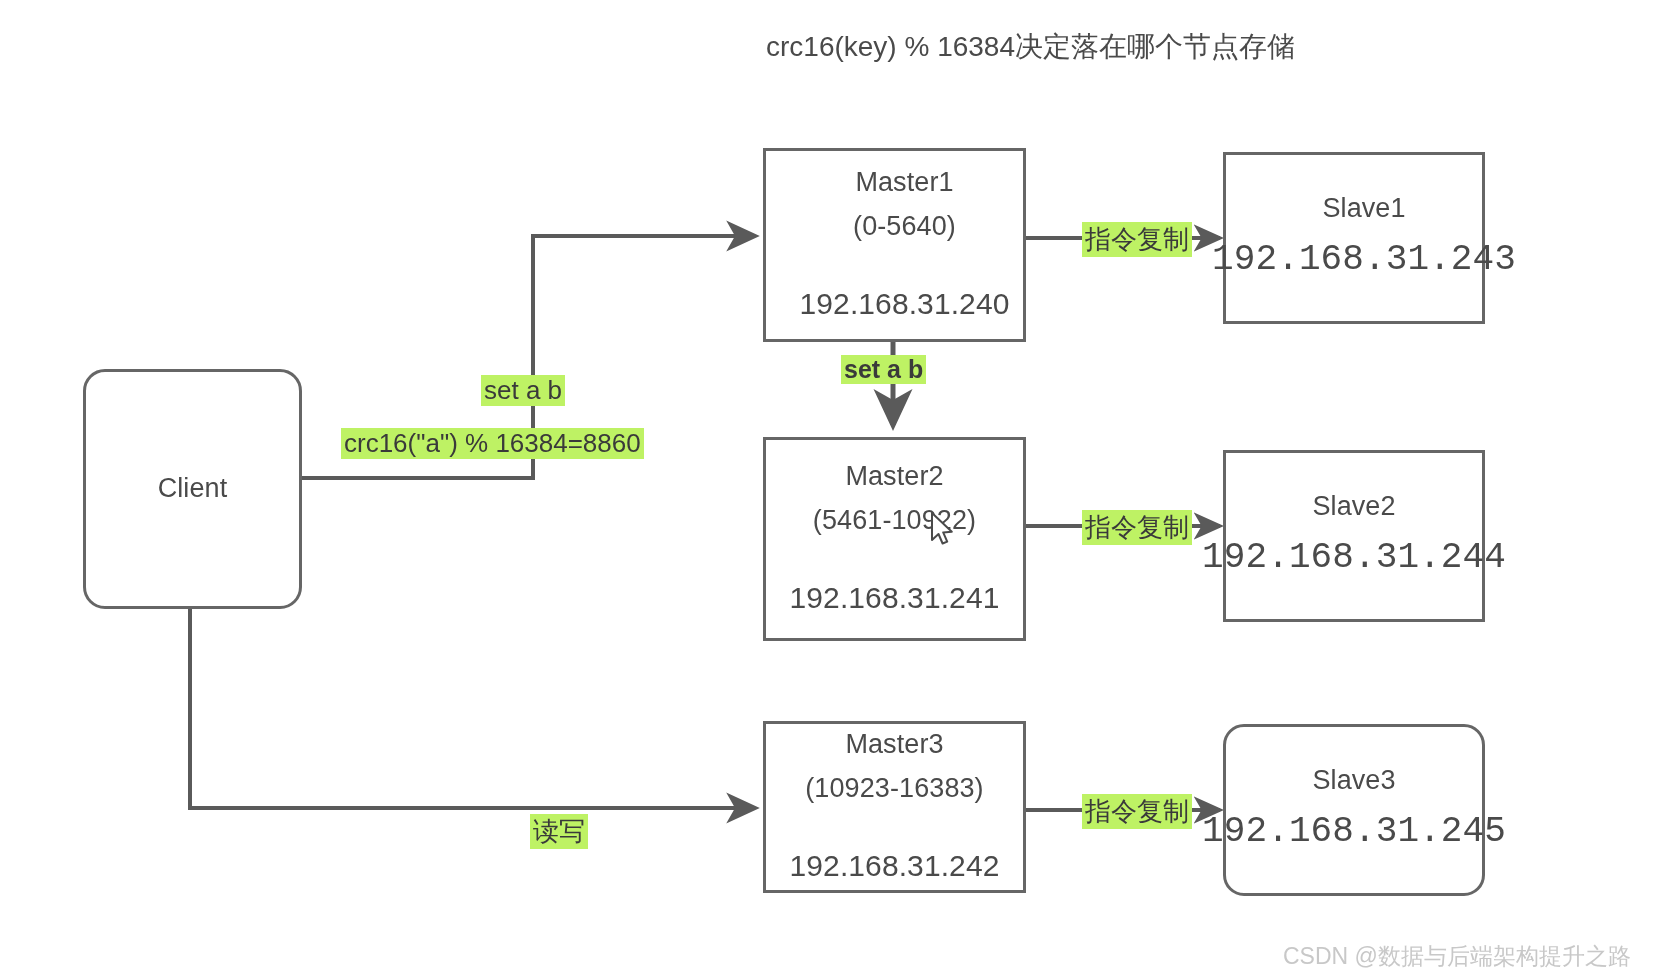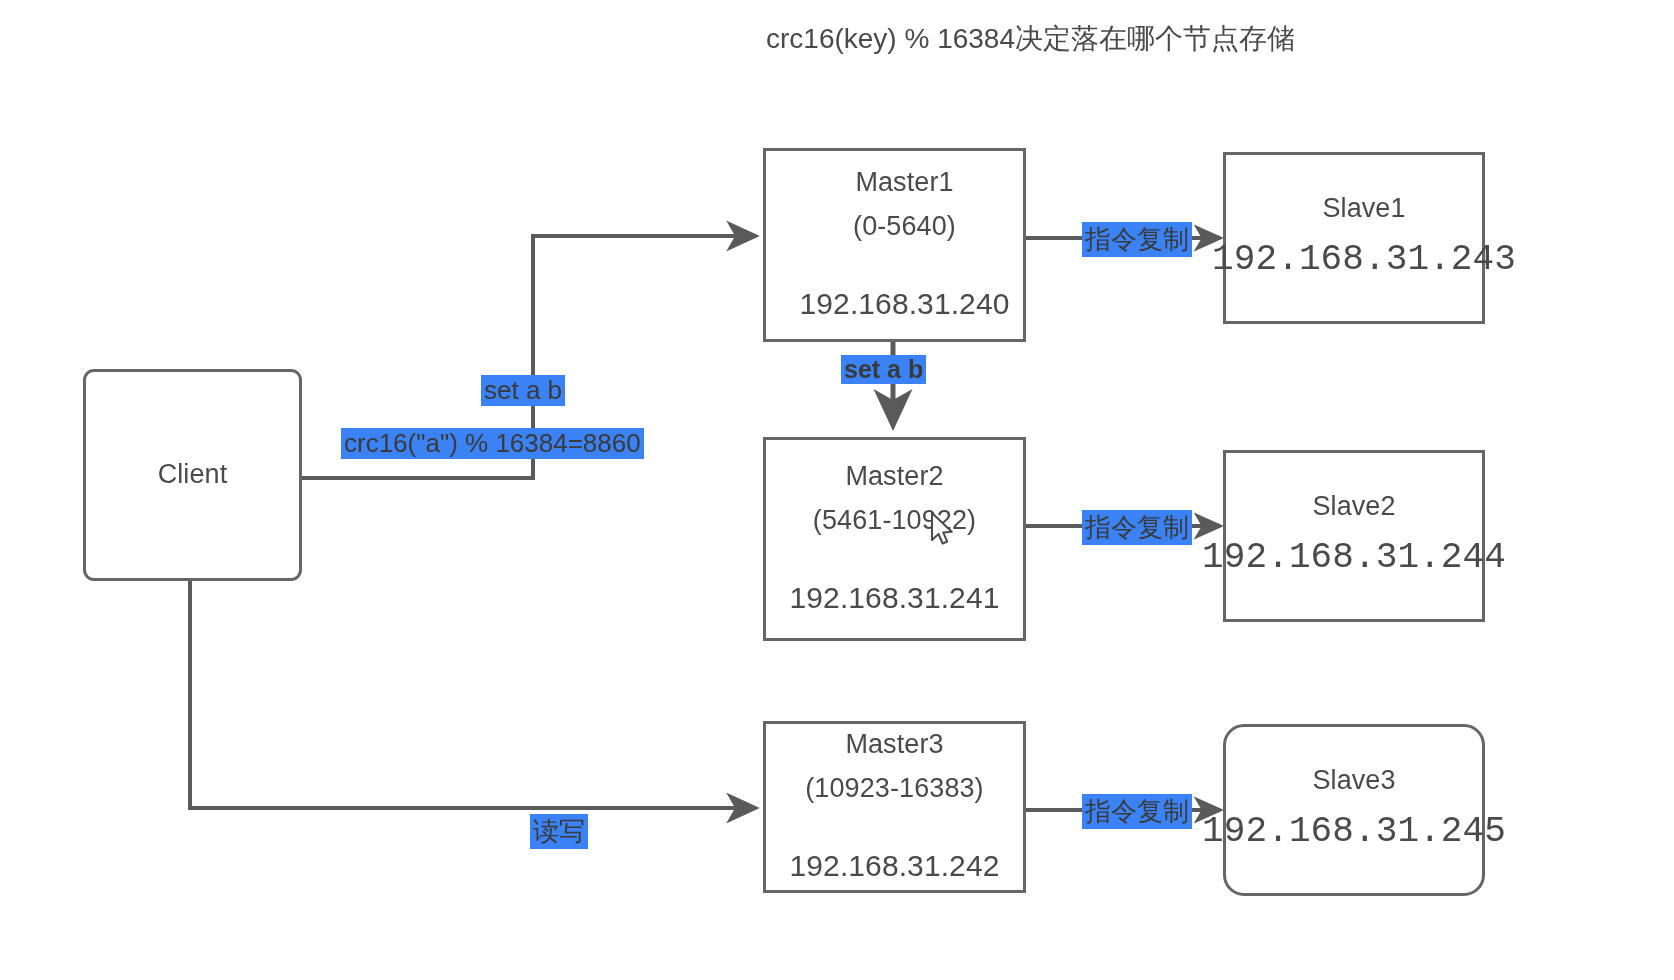--- a/index.html
+++ b/index.html
@@ -53,21 +53,21 @@
   .node.master .line-2 { font-size: 27px; }
   .node.master .line-3 { font-size: 30px; margin-top: 31px; }
   .node.slave .line-1 { font-size: 27px; }
   .node.slave .line-2 { font-size: 36px; font-family: Liberation Mono, monospace; }
 
   .label {
     position: absolute;
     color: #3a3a3a;
     white-space: nowrap;
     font-size: 26px;
-    background: #3b82f6;
+    background: #bef264;
     padding: 0 3px;
     z-index: 3;
   }
   .label.bold {
     font-weight: bold;
     font-size: 25px;
   }
   .title {
     position: absolute;
     color: #4a4a4a;
@@ -86,21 +86,21 @@
     position: absolute;
     z-index: 6;
     pointer-events: none;
   }
 </style>
 </head>
 <body>
 
 <div id="canvas">
 
-  <div class="title" style="left:766px; top:20px;">crc16(key) % 16384决定落在哪个节点存储</div>
+  <div class="title" style="left:766px; top:28px;">crc16(key) % 16384决定落在哪个节点存储</div>
 
   <svg id="edges" viewBox="0 0 1674 980" xmlns="http://www.w3.org/2000/svg">
     <defs>
       <marker id="arrow" markerWidth="9" markerHeight="9" refX="7.2" refY="4.5" orient="auto" markerUnits="strokeWidth">
         <path d="M0,0.6 L8.4,4.5 L0,8.4 L2.2,4.5 Z" fill="#5a5a5a"></path>
       </marker>
       <marker id="arrowsm" markerWidth="8" markerHeight="8" refX="6.6" refY="4" orient="auto" markerUnits="strokeWidth">
         <path d="M0,0.6 L7.6,4 L0,7.4 L2.0,4 Z" fill="#5a5a5a"></path>
       </marker>
     </defs>
@@ -123,21 +123,21 @@
 
     <g>
       <path d="M1026,526 L1220,526" fill="none" stroke="#5a5a5a" stroke-width="4" marker-end="url(#arrowsm)"></path>
     </g>
 
     <g>
       <path d="M1026,810 L1220,810" fill="none" stroke="#5a5a5a" stroke-width="4" marker-end="url(#arrowsm)"></path>
     </g>
   </svg>
 
-  <div class="node client" style="left:83px; top:369px; width:219px; height:212px;border-radius:11px;">
+  <div class="node client" style="left:83px; top:369px; width:219px; height:240px;">
     <div class="line">Client</div>
   </div>
 
   <div class="node master" style="left:763px; top:148px; width:263px; height:194px;padding-left:20px;">
     <div class="line line-1">Master1</div>
     <div class="line line-2">(0-5640)</div>
     <div class="line line-3">192.168.31.240</div>
   </div>
 
   <div class="node master" style="left:763px; top:437px; width:263px; height:204px;">
@@ -178,14 +178,15 @@
   <div class="label" style="left:1082px; top:222px;">指令复制</div>
 
   <div class="label" style="left:1082px; top:510px;">指令复制</div>
 
   <div class="label" style="left:1082px; top:794px;">指令复制</div>
 
   <svg class="cursor" style="left:930px; top:512px;" width="28" height="40" viewBox="0 0 28 40" xmlns="http://www.w3.org/2000/svg">
     <path d="M2,1 L2,28 L8.5,22 L12.6,31.5 L17.2,29.6 L13.2,20.4 L21.8,19.8 Z" fill="#ffffff" stroke="#4a4a4a" stroke-width="2" stroke-linejoin="round"></path>
   </svg>
 
+  <div class="watermark" style="left:1283px; top:941px;">CSDN @数据与后端架构提升之路</div>
 
 </div>
 
 </body></html>

